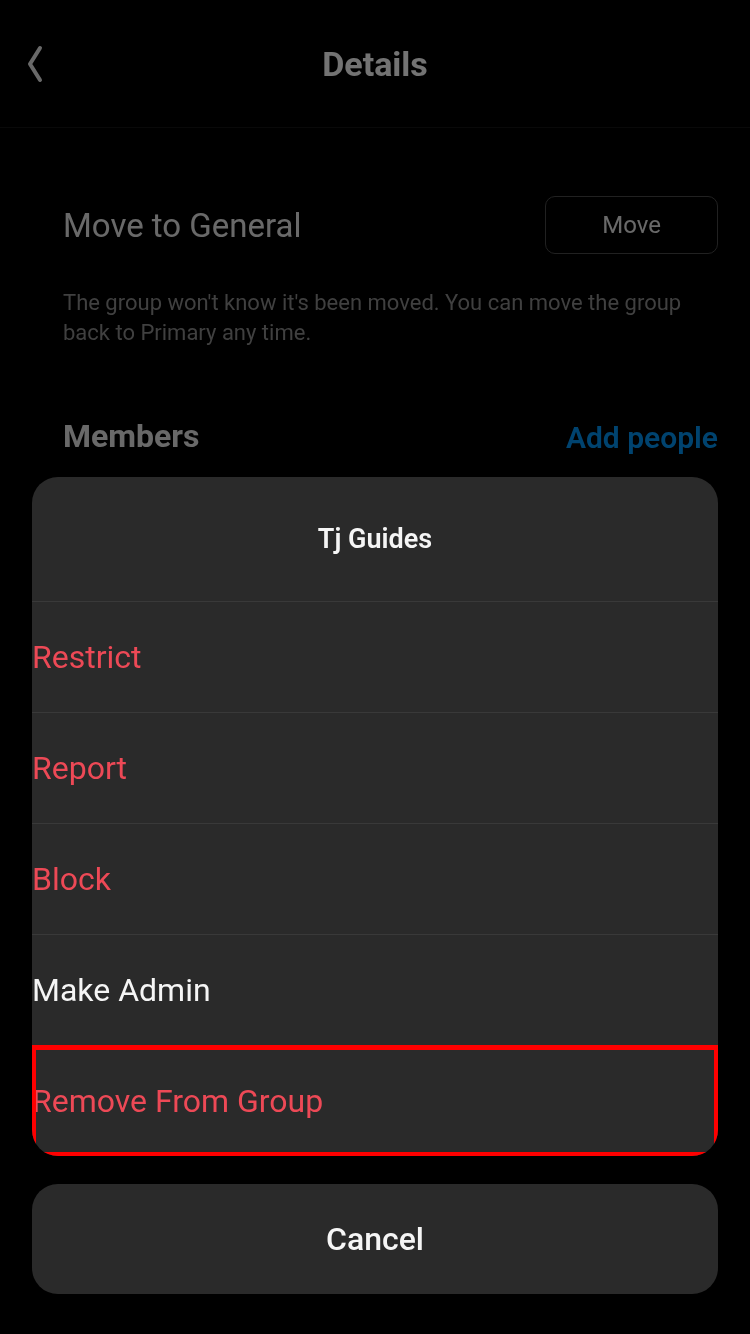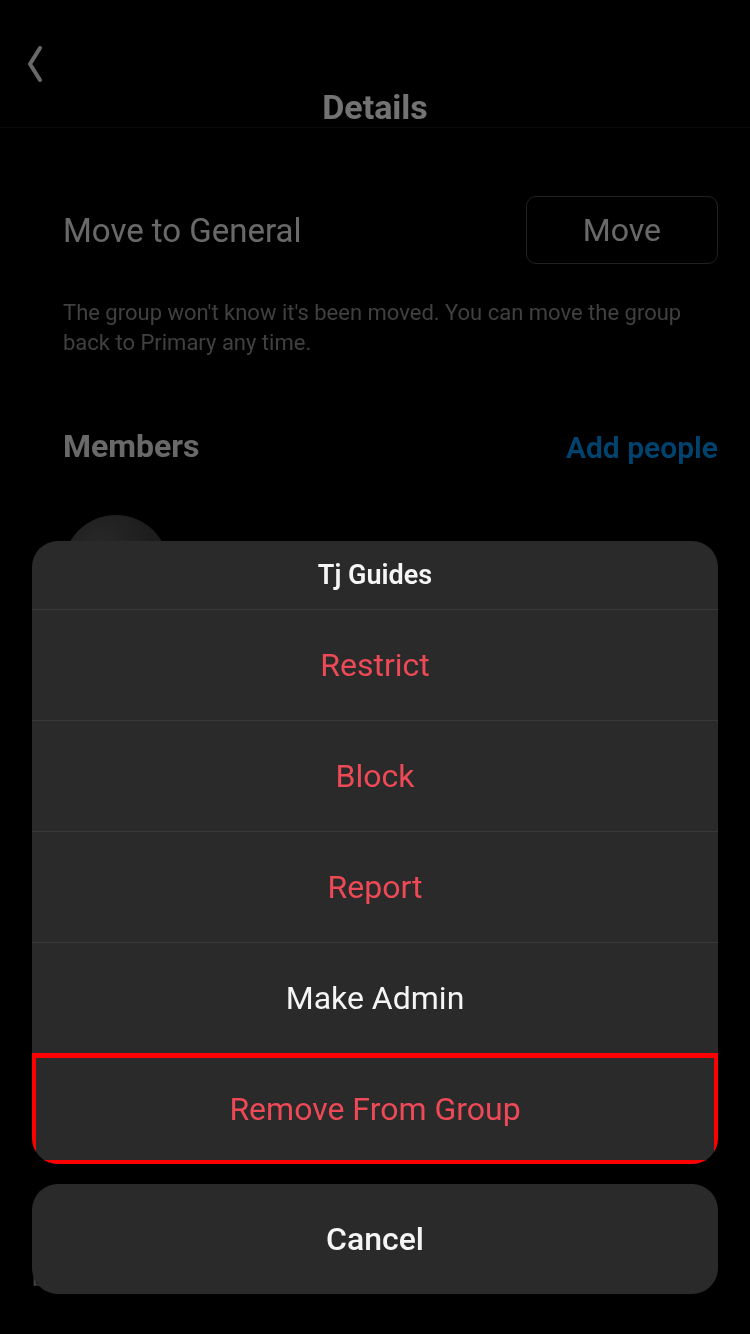--- a/index.html
+++ b/index.html
@@ -18,21 +18,21 @@
   }
   .page {
     width: 100%;
     height: 100%;
     background: #000;
     position: relative;
   }
   .header {
     height: 128px;
     display: flex;
-    align-items: flex-end;
+    align-items: center;
     justify-content: center;
     position: relative;
     border-bottom: 1px solid rgba(255,255,255,0.08);
   }
   .back-btn {
     position: absolute;
     left: 14px;
     top: 50%;
     transform: translateY(-50%);
     width: 44px;
@@ -59,21 +59,21 @@
   }
   .row-move-title {
     font-size: 33px;
     font-weight: 400;
     color: #e9e9e9;
   }
   .move-btn {
     border: 1px solid #4a4a4a;
     border-radius: 10px;
     padding: 14px 56px;
-    font-size: 32px;
+    font-size: 24px;
     color: #e9e9e9;
     background: transparent;
   }
   .hint {
     font-size: 22px;
     color: #8e8e8e;
     margin-top: 34px;
     line-height: 1.35;
   }
   .members-header {
@@ -145,38 +145,37 @@
   .sheet {
     background: #2a2a2a;
     border-radius: 26px;
     overflow: hidden;
   }
   .sheet-title {
     text-align: center;
     font-size: 27px;
     font-weight: 600;
     color: #f5f5f5;
-    padding: 18px 0;
+    padding: 46px 0;
     border-bottom: 1px solid rgba(255,255,255,0.07);
   }
   .sheet-item {
-    text-align: center;
     font-size: 32px;
     padding: 36px 0;
     border-bottom: 1px solid rgba(255,255,255,0.07);
   }
   .sheet-item:last-child { border-bottom: none; }
   .destructive { color: #ed4956; }
   .normal { color: #f5f5f5; }
   .highlighted {
     outline: 5px solid #ff0000;
     outline-offset: -4px;
   }
   .cancel-btn {
-    margin-top: 20px;
+    margin-top: 28px;
     background: #2a2a2a;
     border-radius: 26px;
     text-align: center;
     font-size: 32px;
     font-weight: 500;
     color: #f5f5f5;
     padding: 36px 4px;
   }
 </style>
 </head>
@@ -218,21 +217,21 @@
 
   <div class="leave-chat">Leave Chat</div>
   <div class="convo-hint">back to the conversation.</div>
 
   <div class="dim"></div>
 
   <div class="sheet-wrap">
     <div class="sheet">
       <div class="sheet-title">Tj Guides</div>
       <div class="sheet-item destructive">Restrict</div>
+      <div class="sheet-item destructive">Report</div>
       <div class="sheet-item destructive">Block</div>
-      <div class="sheet-item destructive">Report</div>
       <div class="sheet-item normal">Make Admin</div>
       <div class="sheet-item destructive highlighted">Remove From Group</div>
     </div>
     <div class="cancel-btn">Cancel</div>
   </div>
 
 </div>
 
 </body></html>

